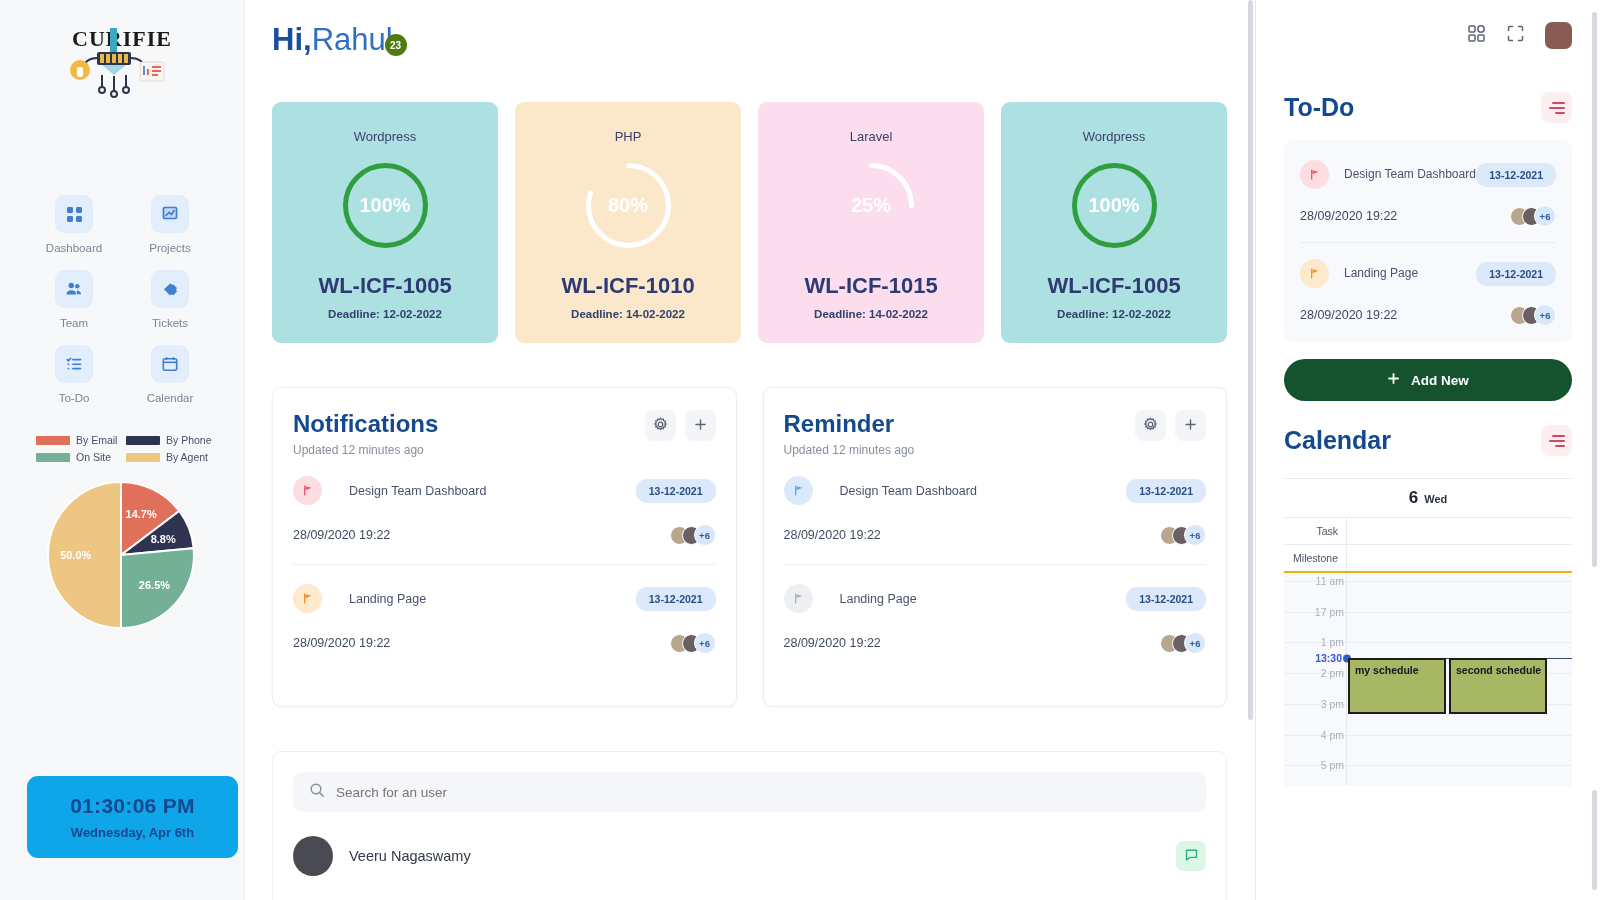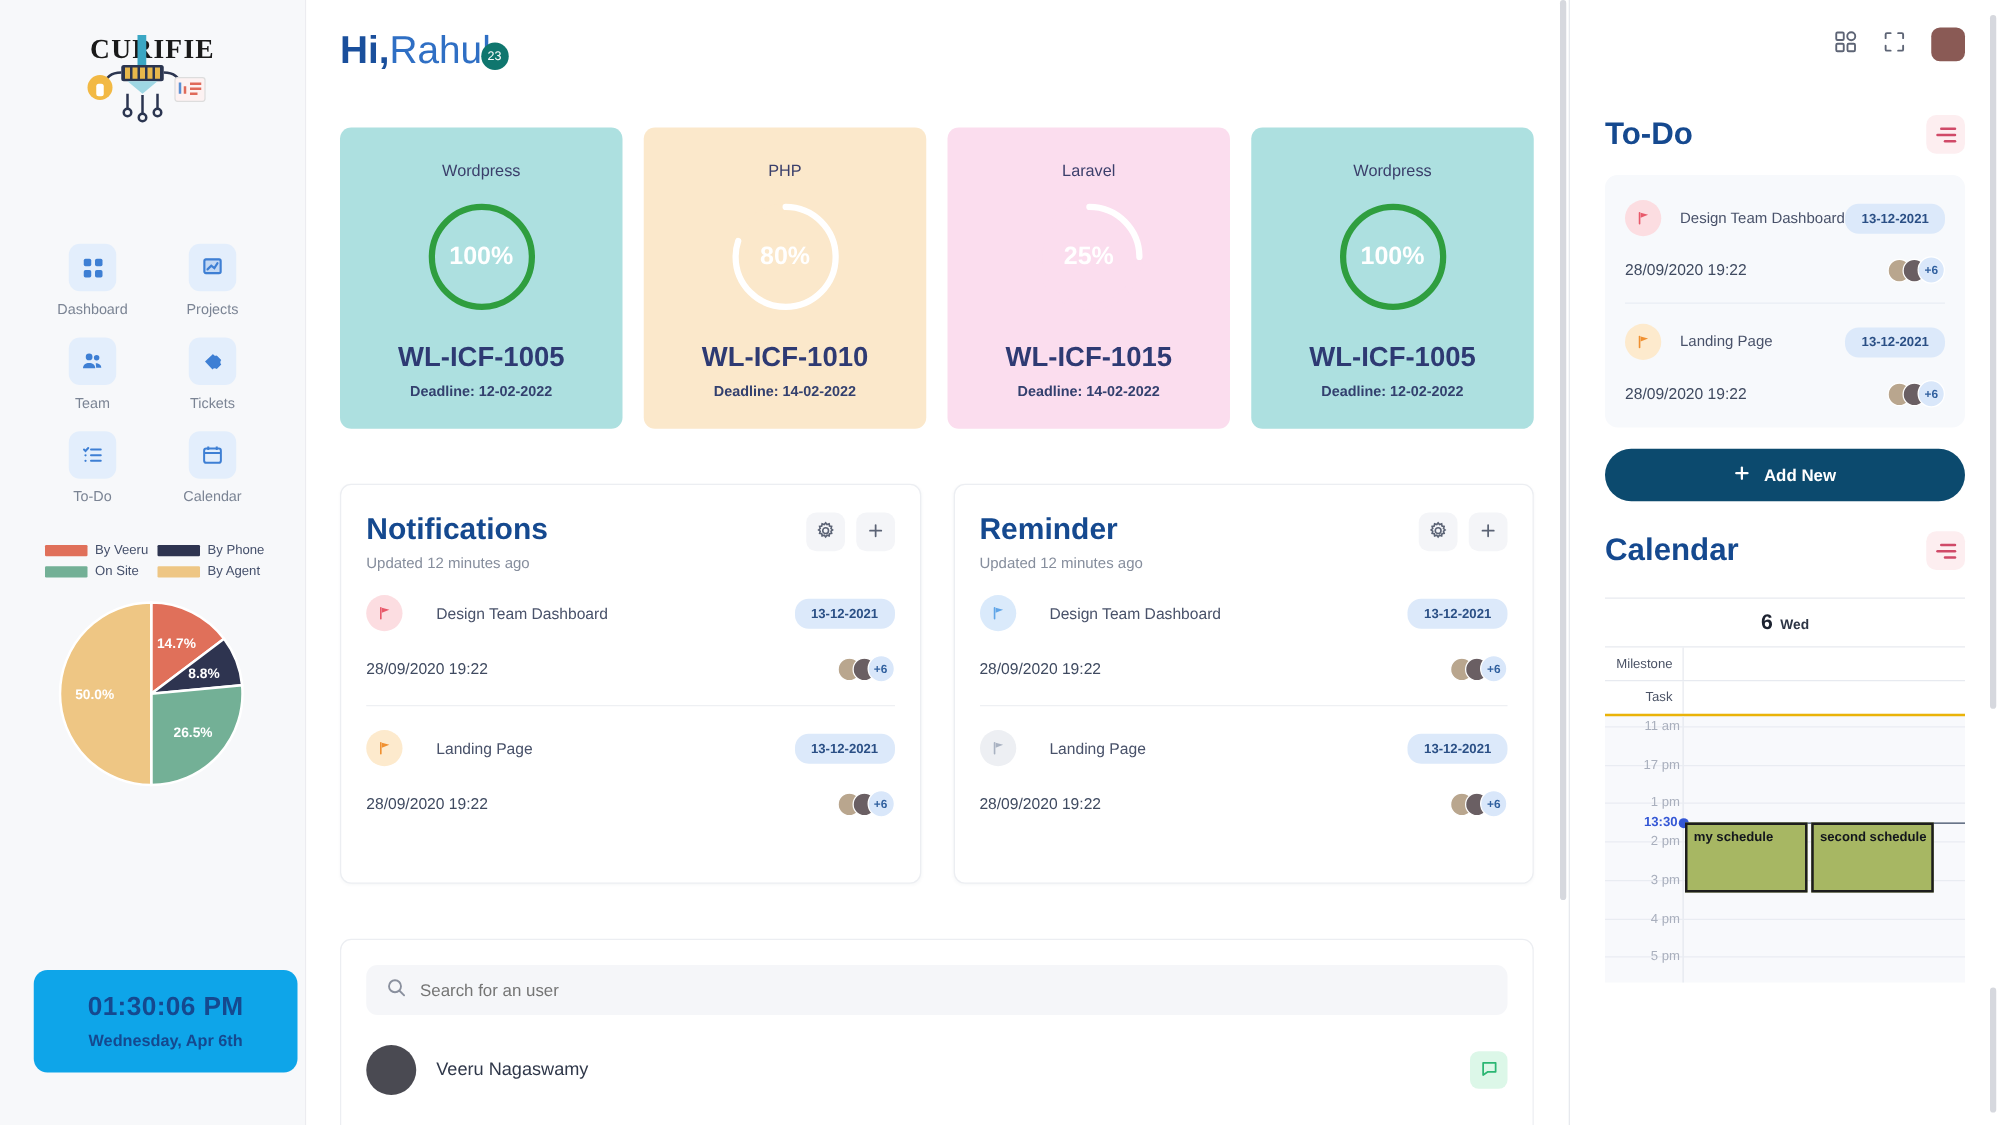--- a/index.html
+++ b/index.html
@@ -57,22 +57,22 @@
   .main {
     flex: 1; height: 900px; overflow: hidden;
     padding: 0 0 0 0; position: relative; background: #fff;
   }
   .main-inner { padding: 24px 28px 0 27px; height: 900px; }
 
   .greet { display: flex; align-items: flex-start; height: 56px; }
   .greet-text { font-size: 31px; color: #2f6fc4; font-weight: 300; line-height: 1; }
   .greet-text b { font-weight: bold; color: #1a4f9c; }
   .greet-badge {
-    width: 22px; height: 22px; border-radius: 50%; background: #0f766e;
-    color: #fff; font-size: 10px; font-weight: normal;
+    width: 22px; height: 22px; border-radius: 50%; background: #4d7c0f;
+    color: #fff; font-size: 10px; font-weight: bold;
     display: flex; align-items: center; justify-content: center;
     margin-left: -8px; margin-top: 10px;
   }
 
   
   .cards-row { display: flex; gap: 17px; margin-top: 22px; }
   .pcard {
     flex: 1; height: 241px; border-radius: 9px;
     display: flex; flex-direction: column; align-items: center;
     padding-top: 27px;
@@ -184,21 +184,21 @@
 
   .todo-card { background: #f7f9fc; border-radius: 10px; padding: 4px 16px 16px 16px;
     margin-top: 17px; }
   .todo-item { padding-top: 16px; }
   .todo-item + .todo-item { border-top: 1px solid #e9edf3; margin-top: 15px; }
   .todo-top { display: flex; align-items: center; }
   .todo-name { font-size: 12px; color: #49526a; margin-left: 15px; flex: 1; line-height: 1.35; }
   .todo-bot { display: flex; align-items: center; justify-content: space-between; margin-top: 16px; }
 
   .add-new-btn {
-    width: 100%; height: 42px; border-radius: 21px; background: #0c4a6e;
+    width: 100%; height: 42px; border-radius: 21px; background: #14532d;
     color: #fff; font-size: 13.5px; font-weight: bold; border: none; cursor: pointer;
     margin-top: 17px; display: flex; align-items: center; justify-content: center; gap: 11px;
     font-family: "Liberation Sans", sans-serif;
   }
 
   
   .cal-wrap { margin-top: 24px; }
   .cal-divider { border-top: 1px solid #e7eaf0; margin-top: 22px; }
   .cal-daybar { display: flex; align-items: baseline; justify-content: center;
     padding: 9px 0 9px 0; gap: 6px; }
@@ -325,21 +325,21 @@
           </svg>
         </span>
         <span class="nav-label">Calendar</span>
       </div>
     </nav>
 
     <div class="legend">
       <div class="legend-row">
         <div class="legend-cell">
           <span class="legend-swatch" style="background:#e0705a"></span>
-          <span class="legend-text">By Veeru</span>
+          <span class="legend-text">By Email</span>
         </div>
         <div class="legend-cell">
           <span class="legend-swatch" style="background:#2e3450"></span>
           <span class="legend-text">By Phone</span>
         </div>
       </div>
       <div class="legend-row">
         <div class="legend-cell">
           <span class="legend-swatch" style="background:#73b096"></span>
           <span class="legend-text">On Site</span>
@@ -701,25 +701,25 @@
       </div>
 
       <div class="cal-divider"></div>
 
       <div class="cal-daybar">
         <span class="cal-daynum">6</span>
         <span class="cal-dayname">Wed</span>
       </div>
 
       <div class="cal-rowline">
+        <div class="cal-rowlabel">Task</div>
+        <div class="cal-rowbody"></div>
+      </div>
+      <div class="cal-rowline">
         <div class="cal-rowlabel">Milestone</div>
-        <div class="cal-rowbody"></div>
-      </div>
-      <div class="cal-rowline">
-        <div class="cal-rowlabel">Task</div>
         <div class="cal-rowbody"></div>
       </div>
 
       <div class="cal-grid" id="cal-grid">
         <div class="cal-vline"></div>
       <div class="cal-hour" style="top: 8px;"></div>
           <div class="cal-hour-label" style="top: 8px;">11 am</div>
           <div class="cal-hour" style="top: 38.7143px;"></div>
           <div class="cal-hour-label" style="top: 38.7143px;">17 pm</div>
           <div class="cal-hour" style="top: 69.4286px;"></div>

